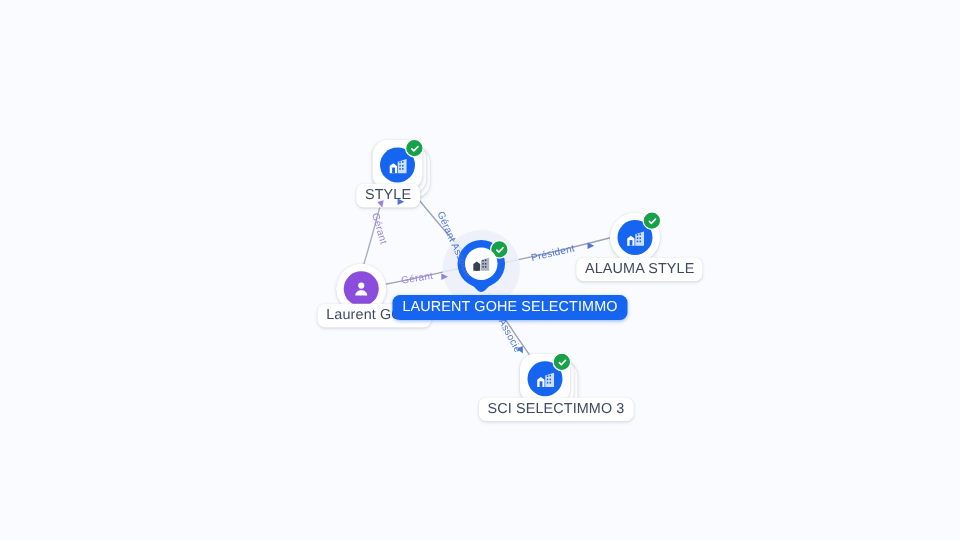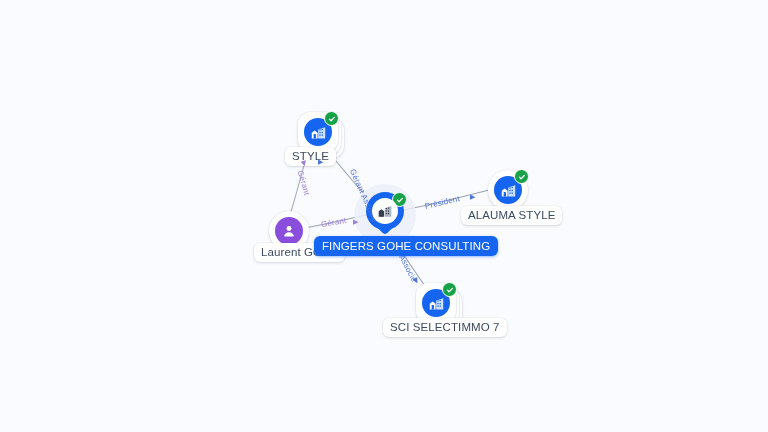--- a/index.html
+++ b/index.html
@@ -185,21 +185,21 @@
           <rect x="5.2" y="14.2" width="3.2" height="6.3" fill="#35424f"></rect>
         </svg>
       </div>
       <div class="check" style="right:-3px;top:0px;">
         <svg width="8" height="8" viewBox="0 0 12 12">
           <path d="M2.2 6.2 L4.6 8.6 L9.6 3.5" stroke="#ffffff" stroke-width="1.9" fill="none" stroke-linecap="round" stroke-linejoin="round"></path>
         </svg>
       </div>
     </div>
   </div>
-  <div class="lbl sel" style="left:314px;top:236px;">FINGERS GOHE CONSULTING</div>
+  <div class="lbl sel" style="left:314px;top:236px;">LAURENT GOHE SELECTIMMO</div>
 
   <div class="node" style="left:488px;top:170px;">
     <div class="circ-card">
       <div class="ico-circle">
         <svg width="17" height="17" viewBox="0 0 24 24">
           <path fill="#ffffff" d="M2.5 20.5h8.2v-8.2L6.6 9.2 2.5 12.3z"></path>
           <path fill="#cfe0ff" d="M11.6 20.5h9.9V4.6l-9.9 3.1z"></path>
           <rect x="13.3" y="7.4" width="1.7" height="1.9" fill="#1565f0"></rect>
           <rect x="16.4" y="6.8" width="1.7" height="1.9" fill="#1565f0"></rect>
           <rect x="13.3" y="11.1" width="1.7" height="1.9" fill="#1565f0"></rect>
@@ -237,21 +237,21 @@
           </svg>
         </div>
         <div class="check">
           <svg width="8" height="8" viewBox="0 0 12 12">
             <path d="M2.2 6.2 L4.6 8.6 L9.6 3.5" stroke="#ffffff" stroke-width="1.9" fill="none" stroke-linecap="round" stroke-linejoin="round"></path>
           </svg>
         </div>
       </div>
     </div>
   </div>
-  <div class="lbl" style="left:383px;top:318px;">SCI SELECTIMMO 7</div>
+  <div class="lbl" style="left:383px;top:318px;">SCI SELECTIMMO 3</div>
 
 </div>
 
 <div class="layer">
 
   <div class="elbl purple" style="left:300px;top:166px;transform:rotate(74deg);">Gérant</div>
   <div class="arrow purple" style="left:302px;top:160px;transform:rotate(74deg);">▶</div>
 
   <div class="elbl blue" style="left:352px;top:165px;transform:rotate(66deg);">Gérant Associé</div>
   <div class="arrow blue" style="left:318px;top:158px;">▶</div>

